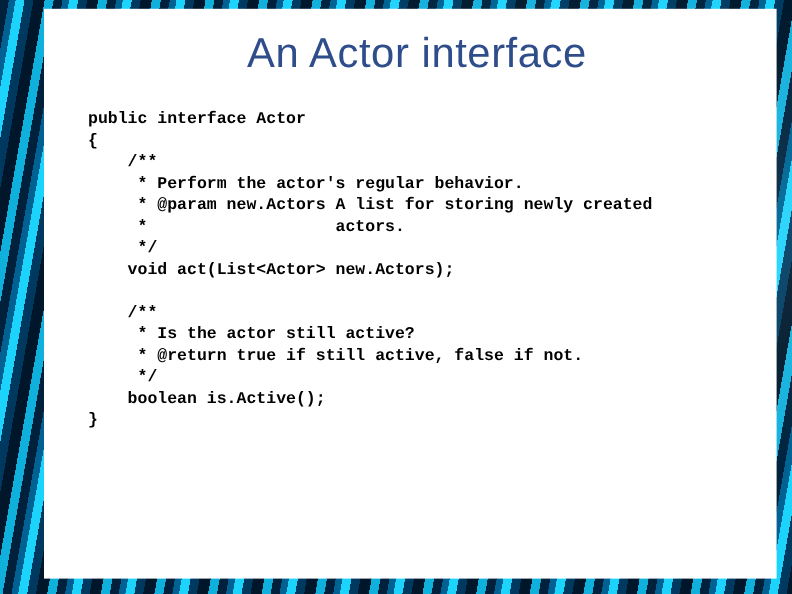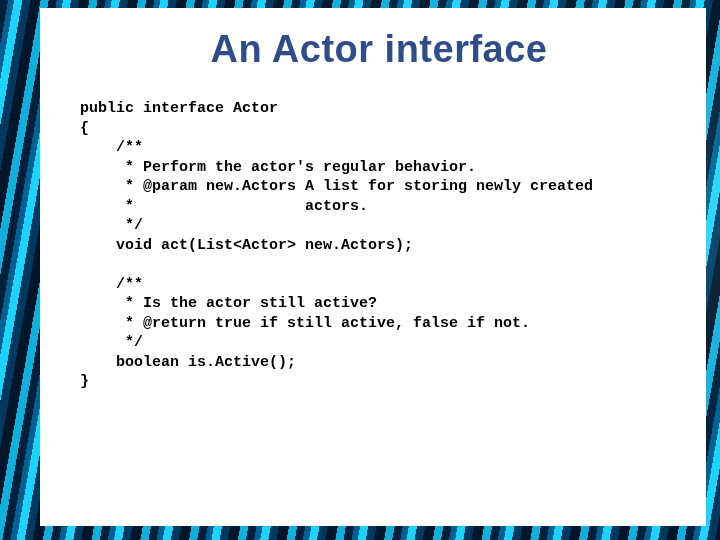--- a/index.html
+++ b/index.html
@@ -40,21 +40,21 @@
     left: 40px;
     top: 8px;
     right: 14px;
     bottom: 14px;
     background: #ffffff;
     padding: 20px 28px 12px 40px;
   }
   .title {
     font-family: "Gill Sans", "Gill Sans MT", "Trebuchet MS", Arial, sans-serif;
     font-size: 38px;
-    font-weight: 700;
+    font-weight: 400;
     color: #2f4d8a;
     text-align: center;
     margin-bottom: 28px;
     letter-spacing: 0.5px;
   }
   .code {
     font-family: "Courier New", Courier, monospace;
     font-size: 15px;
     line-height: 1.3;
     color: #000;

